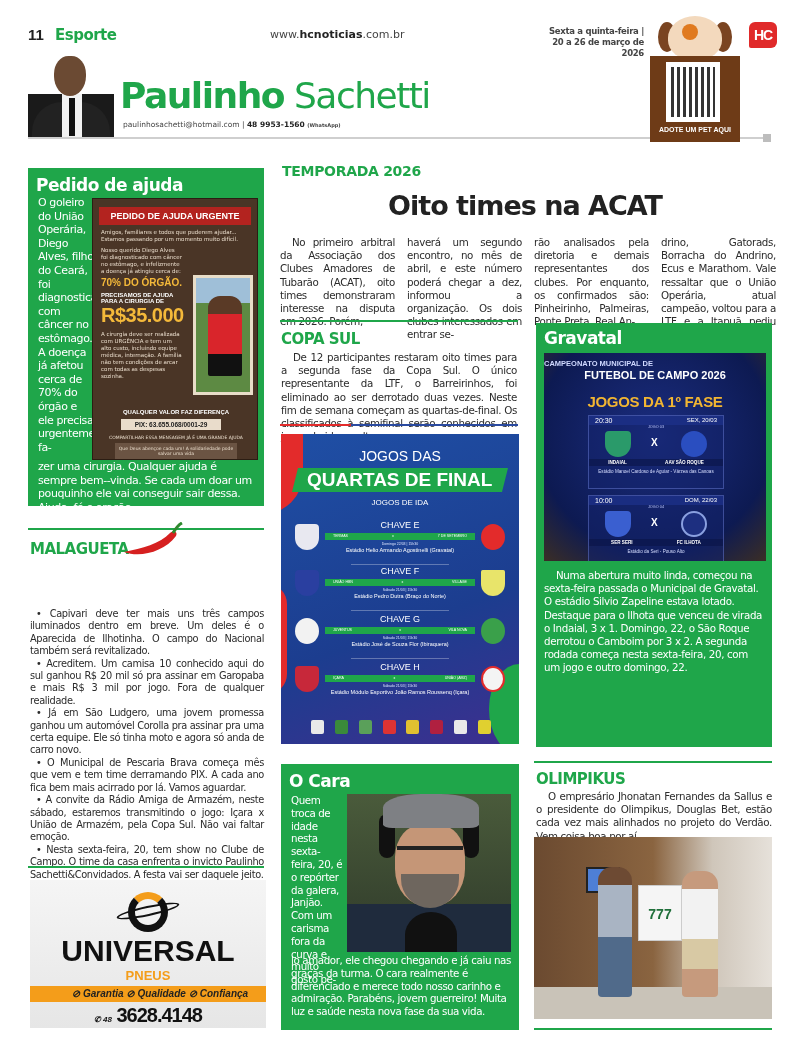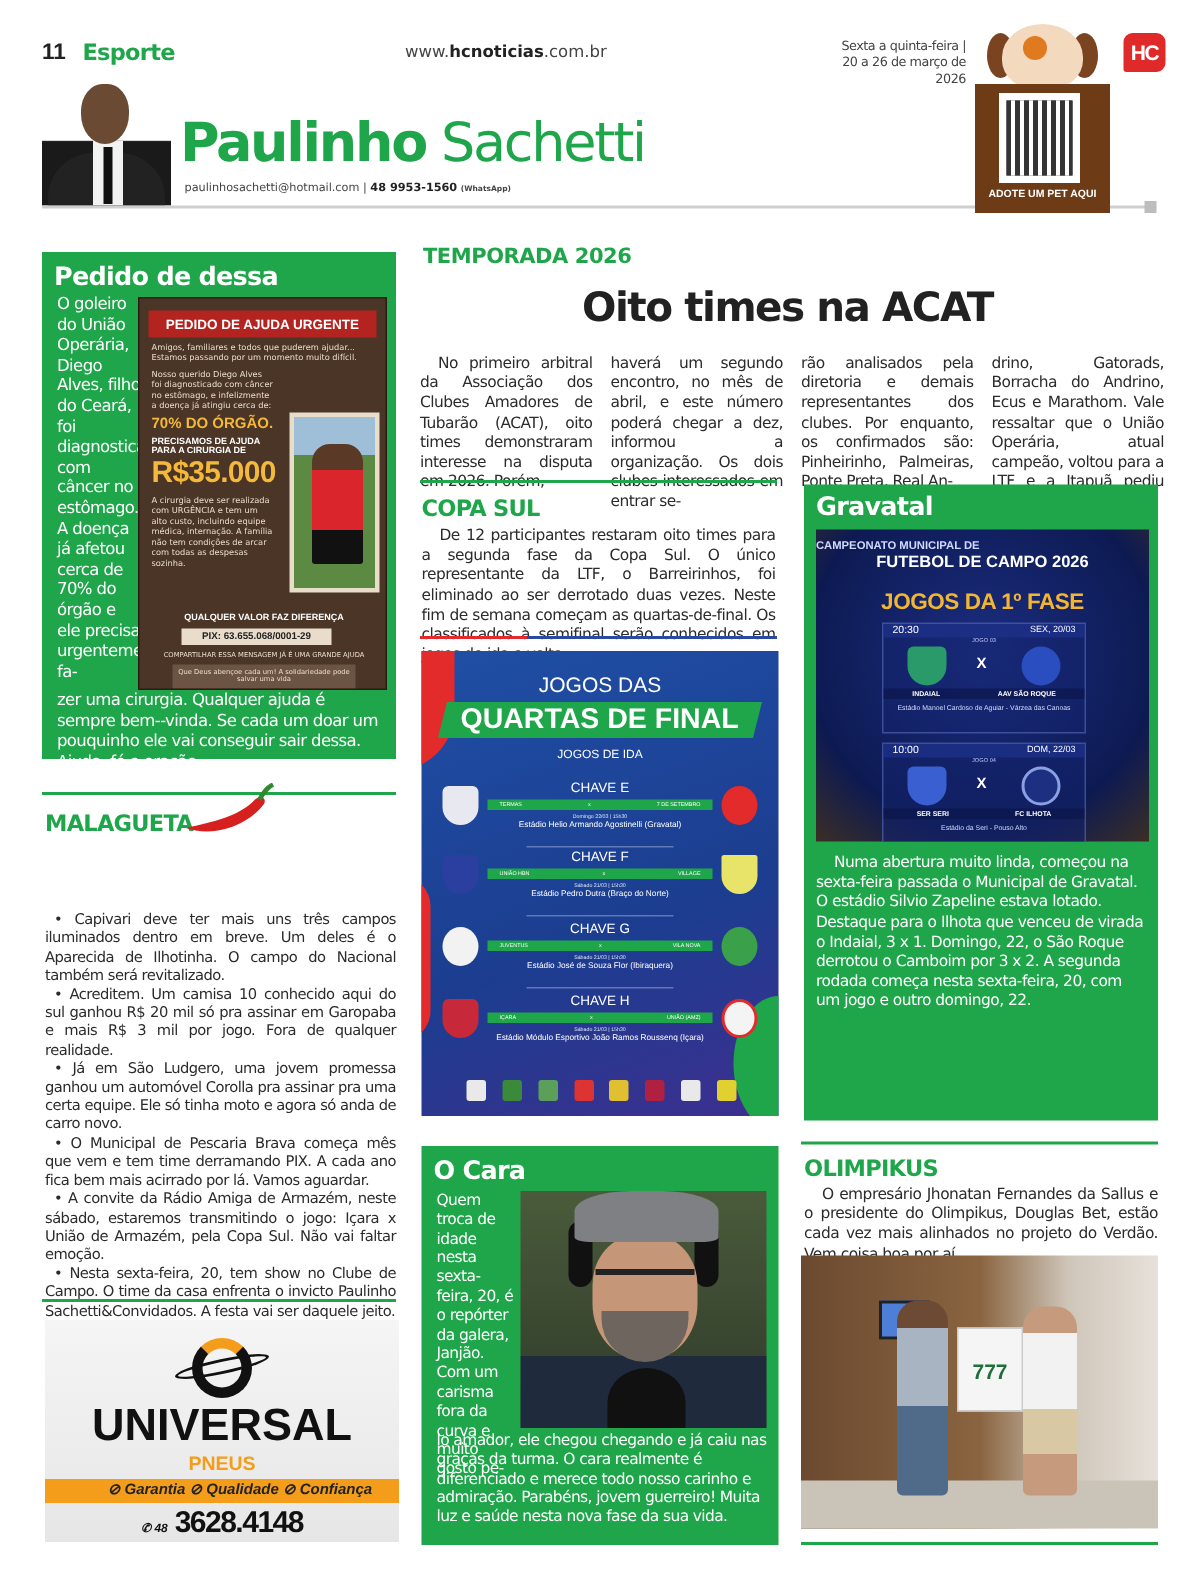--- a/index.html
+++ b/index.html
@@ -9,21 +9,21 @@
   .greenbox { background: #1fa64a; color: #fff; }
   .body-text { font-size: 10.3px; line-height: 13.2px; letter-spacing: -0.35px; text-align: justify; }
   .body-text.small { font-size: 9.8px; line-height: 12.4px; }
   .indent { text-indent: 12px; }
 
   
   .pgnum { left: 28px; top: 26px; font: bold 15px "Liberation Sans", sans-serif; color: #222; }
   .section { left: 55px; top: 26px; font: bold 15px "DejaVu Sans", sans-serif; color: #1fa64a; letter-spacing: -0.5px; }
   .site { left: 270px; top: 28px; font-size: 11px; color: #444; }
   .site b { color: #222; margin-top: 12px; }
-  .dateline { left: 540px; top: 26px; width: 104px; font-size: 8.5px; text-align: right; color: #444; line-height: 11px; letter-spacing: -0.3px; }
+  .dateline { left: 540px; top: 26px; width: 104px; font-size: 8.5px; text-align: right; color: #444; line-height: 11px; letter-spacing: -0.3px; font-weight: bold; }
   .hc-logo { left: 749px; top: 22px; width: 28px; height: 26px; background: #e02a2a; color: #fff; border-radius: 6px 6px 6px 2px; font: bold 14px "Liberation Sans", sans-serif; text-align: center; line-height: 26px; letter-spacing: -1px; }
   .author-photo { left: 28px; top: 50px; width: 86px; height: 87px; background: linear-gradient(#ffffff 0%, #ffffff 50%, #1a1a1a 51%); overflow: hidden; }
   .author-photo .face { position: absolute; left: 26px; top: 6px; width: 32px; height: 40px; background: #6b4a33; border-radius: 45% 45% 50% 50%; }
   .author-photo .shirt { position: absolute; left: 34px; top: 44px; width: 20px; height: 43px; background: #f2f2f2; }
   .author-photo .tie { position: absolute; left: 41px; top: 48px; width: 6px; height: 38px; background: #111; }
   .author-photo .suit { position: absolute; left: 4px; top: 52px; width: 78px; height: 40px; background: #222; border-radius: 30px 30px 0 0; z-index: -0; }
   .columnist { left: 120px; top: 76px; font-size: 36px; letter-spacing: -1.5px; color: #1fa64a; line-height: 40px; }
   .columnist b { font-weight: bold; }
   .columnist span.light { font-weight: normal; }
   .contact { left: 123px; top: 120px; font-size: 7.5px; color: #444; }
@@ -183,21 +183,21 @@
   <div class="head"></div>
   <div class="spot"></div>
   <div class="board"></div>
   <div class="qr">
       <div></div>
     </div>
   <div class="label">ADOTE UM PET AQUI</div>
 </div>
 
 <div class="abs pedido greenbox">
-  <div class="box-title">Pedido de dessa</div>
+  <div class="box-title">Pedido de ajuda</div>
   <div class="text-narrow">O goleiro do União Operária, Diego Alves, filho do Ceará, foi diagnosticado com câncer no estômago. A doença já afetou cerca de 70% do órgão e ele precisa urgentemente fa-</div>
   <div class="poster">
     <div class="banner">PEDIDO DE AJUDA URGENTE</div>
     <div class="p" style="width:160px">Amigos, familiares e todos que puderem ajudar... Estamos passando por um momento muito difícil.</div>
     <div class="p" style="width:98px">Nosso querido Diego Alves foi diagnosticado com câncer no estômago, e infelizmente a doença já atingiu cerca de:</div>
     <div class="pct">70% DO ÓRGÃO.</div>
     <div class="need" style="width:98px">PRECISAMOS DE AJUDA PARA A CIRURGIA DE</div>
     <div class="amount">R$35.000</div>
     <div class="p" style="width:98px">A cirurgia deve ser realizada com URGÊNCIA e tem um alto custo, incluindo equipe médica, internação. A família não tem condições de arcar com todas as despesas sozinha.</div>
     <div class="photo">

